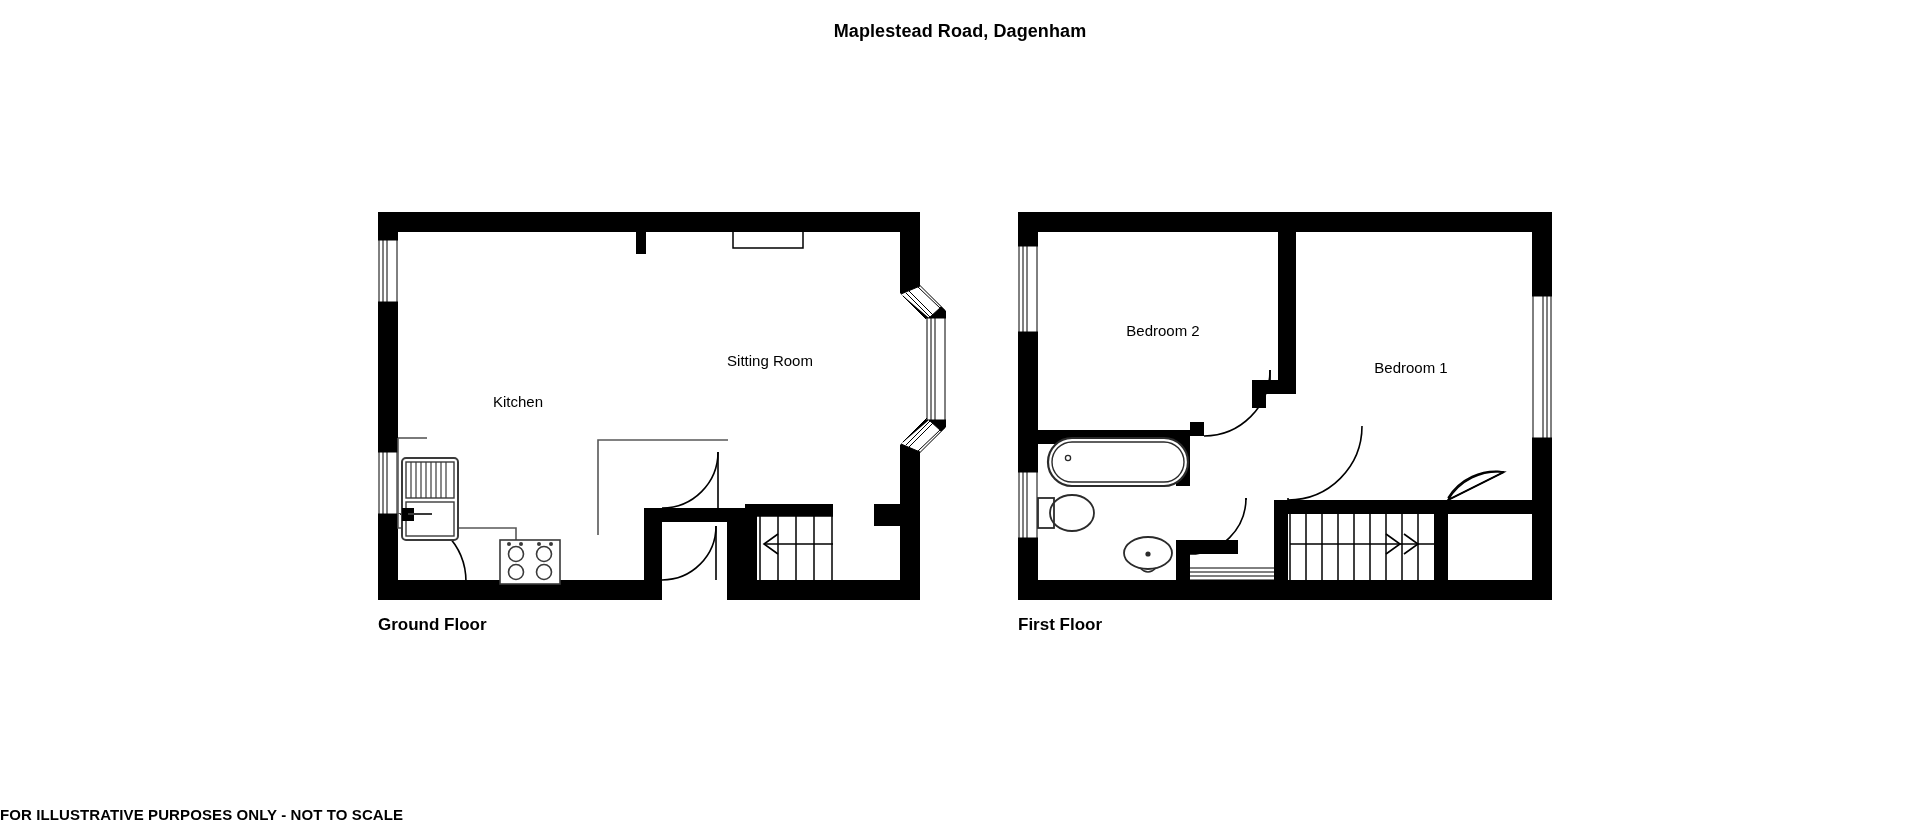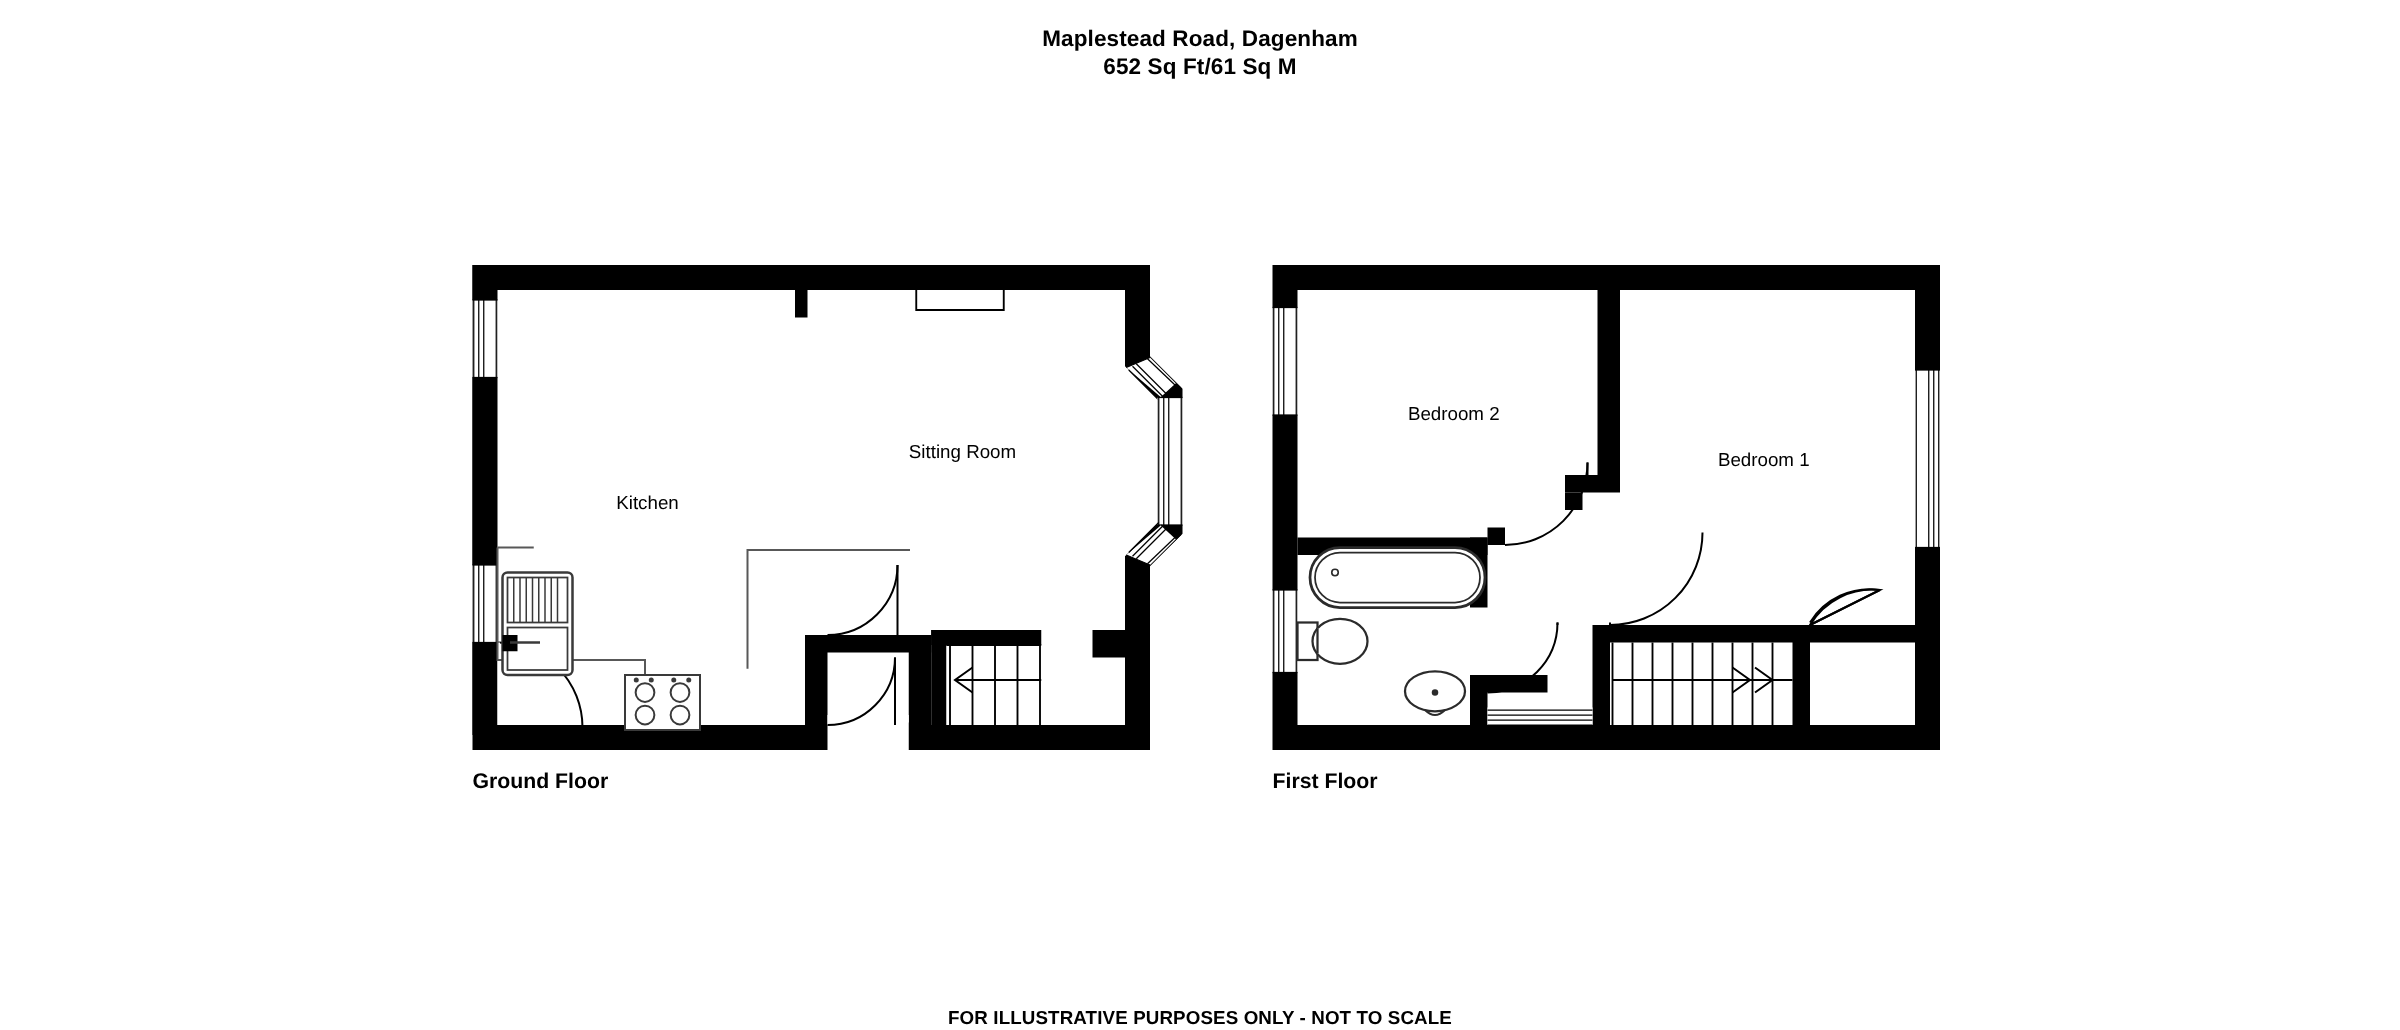--- a/index.html
+++ b/index.html
@@ -33,21 +33,21 @@
     font-weight: bold;
     line-height: 22px;
     letter-spacing: 0.1px;
     white-space: nowrap;
   }
   .footer-block {
     position: absolute;
     top: 805px;
     left: 0;
     width: 1920px;
-    text-align: center;
+    text-align: left;
   }
   .footer-line-1 {
     font-size: 15px;
     font-weight: bold;
     line-height: 19px;
     letter-spacing: 0.1px;
   }
   .plan-svg {
     position: absolute;
     top: 0;
@@ -65,21 +65,20 @@
   }
   svg text { fill: #000; }
 </style>
 </head>
 <body>
 
 <div id="floorplan-page">
 
   <div class="title-block">
     <div class="title-line">Maplestead Road, Dagenham</div>
-    <div class="title-line">652 Sq Ft/61 Sq M</div>
   </div>
 
   <svg class="plan-svg" width="1920" height="824" viewBox="0 0 1920 824">
 
     <g>
 
       <path fill="#000000" fill-rule="evenodd" d="M 378,212 L 920,212 L 920,286 L 945,310 L 945,428 L 920,452 L 920,600 L 722,600 L 722,588 L 728,588 L 728,578 L 722,578 L 722,588 L 378,588 Z
                M 395,229 L 903,229 L 903,292 L 928,316 L 928,422 L 903,446 L 903,583 L 395,583 Z"></path>
 
       <path fill="#000000" fill-rule="evenodd" d="M 378,212

